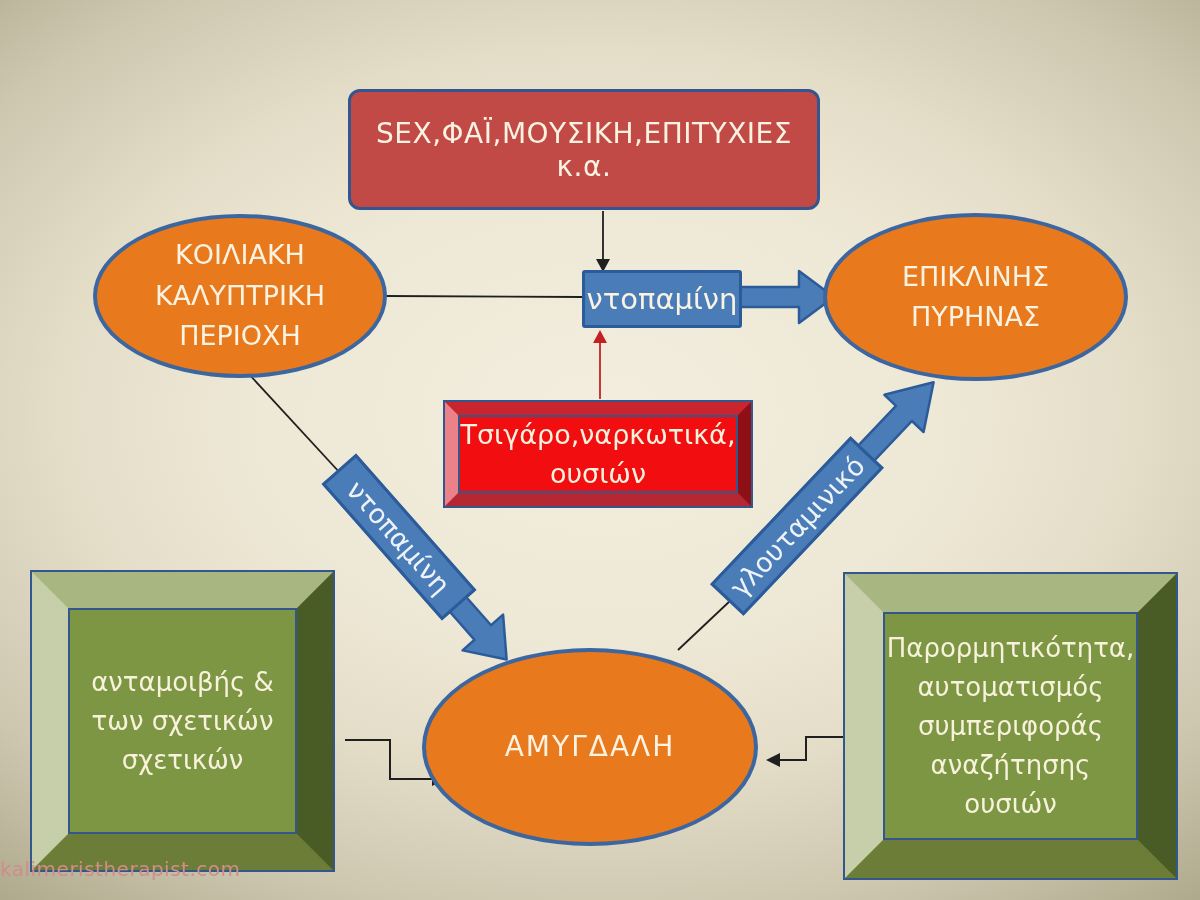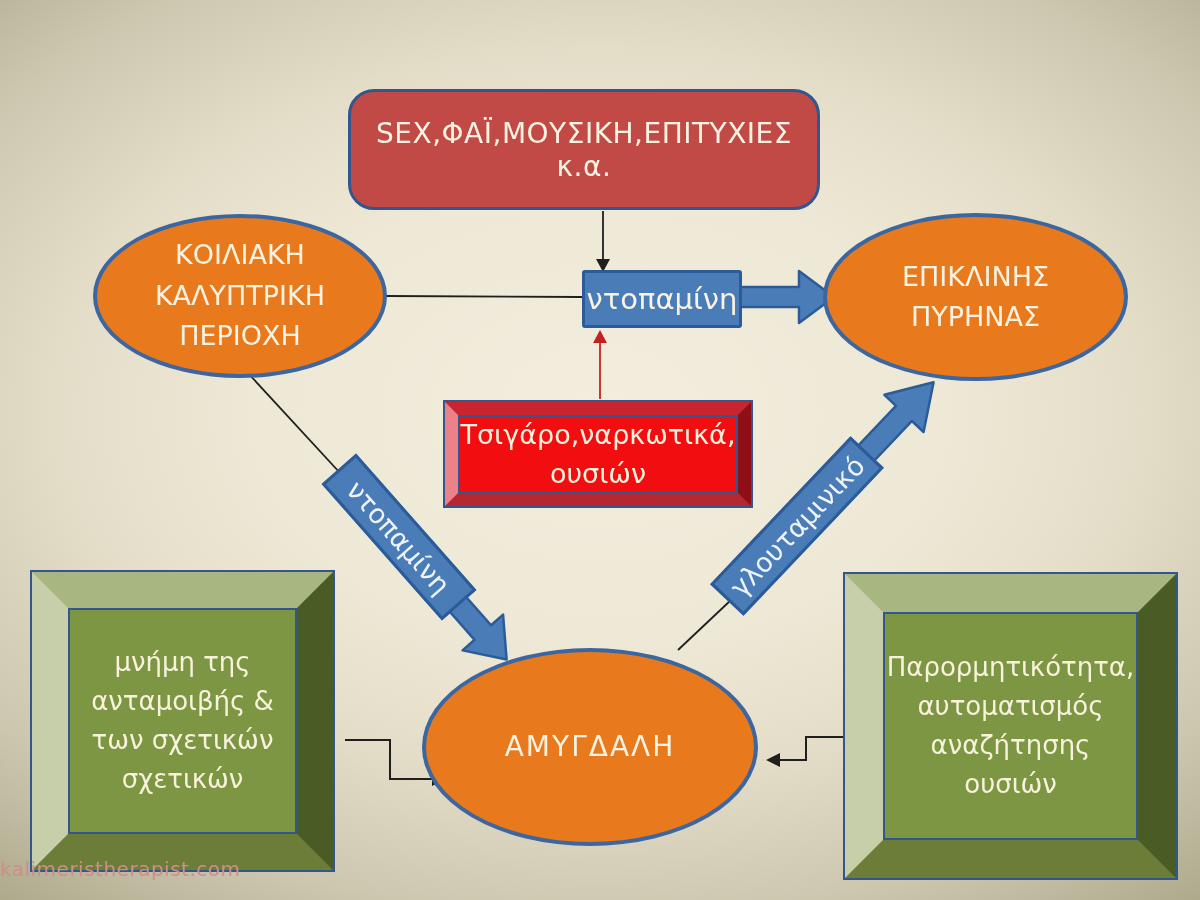--- a/index.html
+++ b/index.html
@@ -53,21 +53,21 @@
 
     <polyline points="345,740 390,740 390,779 433,779" fill="none" stroke="#1f1f1f" stroke-width="2"></polyline>
     <polygon points="432,772 446,779 432,786" fill="#1f1f1f"></polygon>
 
     <polyline points="843,737 806,737 806,760 779,760" fill="none" stroke="#1f1f1f" stroke-width="2"></polyline>
     <polygon points="780,753 766,760 780,767" fill="#1f1f1f"></polygon>
 
     <polygon points="740,287 799,287 799,271 834,297 799,323 799,307 740,307" fill="#4a7cb8" stroke="#2b5b99" stroke-width="2.5" stroke-linejoin="round"></polygon>
   </svg>
 
-  <div class="node rounded-red" style="left:348px;top:89px;width:472px;height:121px;">
+  <div class="node rounded-red" style="left:348px;top:89px;width:472px;height:121px;border-radius:12px;">
     <span class="ln">SEX,ΦΑΪ,ΜΟΥΣΙΚΗ,ΕΠΙΤΥΧΙΕΣ κ.α.</span>
   </div>
 
   <div class="node ellipse" style="left:93px;top:214px;width:294px;height:164px;">
     <span class="ln">ΚΟΙΛΙΑΚΗ</span>
     <span class="ln">ΚΑΛΥΠΤΡΙΚΗ</span>
     <span class="ln">ΠΕΡΙΟΧΗ</span>
   </div>
 
   <div class="node ellipse" style="left:823px;top:213px;width:305px;height:168px;">
@@ -84,33 +84,33 @@
       <div class="inner3d inner-red">
         <span class="ln">Τσιγάρο,ναρκωτικά,</span>
         <span class="ln">ουσιών</span>
       </div>
     </div>
   </div>
 
   <div class="frame3d" style="left:30px;top:570px;width:305px;height:302px;">
     <div class="bevel bevel-green">
       <div class="inner3d inner-green">
-        <span class="ln">μνήμη της</span>
         <span class="ln">ανταμοιβής &amp;</span>
         <span class="ln">των σχετικών</span>
         <span class="ln">σχετικών</span>
       </div>
     </div>
   </div>
 
   <div class="frame3d" style="left:843px;top:572px;width:335px;height:308px;">
     <div class="bevel bevel-green" style="border-width:38px;">
       <div class="inner3d inner-green">
         <span class="ln">Παρορμητικότητα,</span>
         <span class="ln">αυτοματισμός</span>
+        <span class="ln">συμπεριφοράς</span>
         <span class="ln">αναζήτησης</span>
         <span class="ln">ουσιών</span>
       </div>
     </div>
   </div>
 
   <div class="node ellipse" style="left:422px;top:648px;width:336px;height:198px;font-size:28px;letter-spacing:2px;">
     <span class="ln">ΑΜΥΓΔΑΛΗ</span>
   </div>
 

